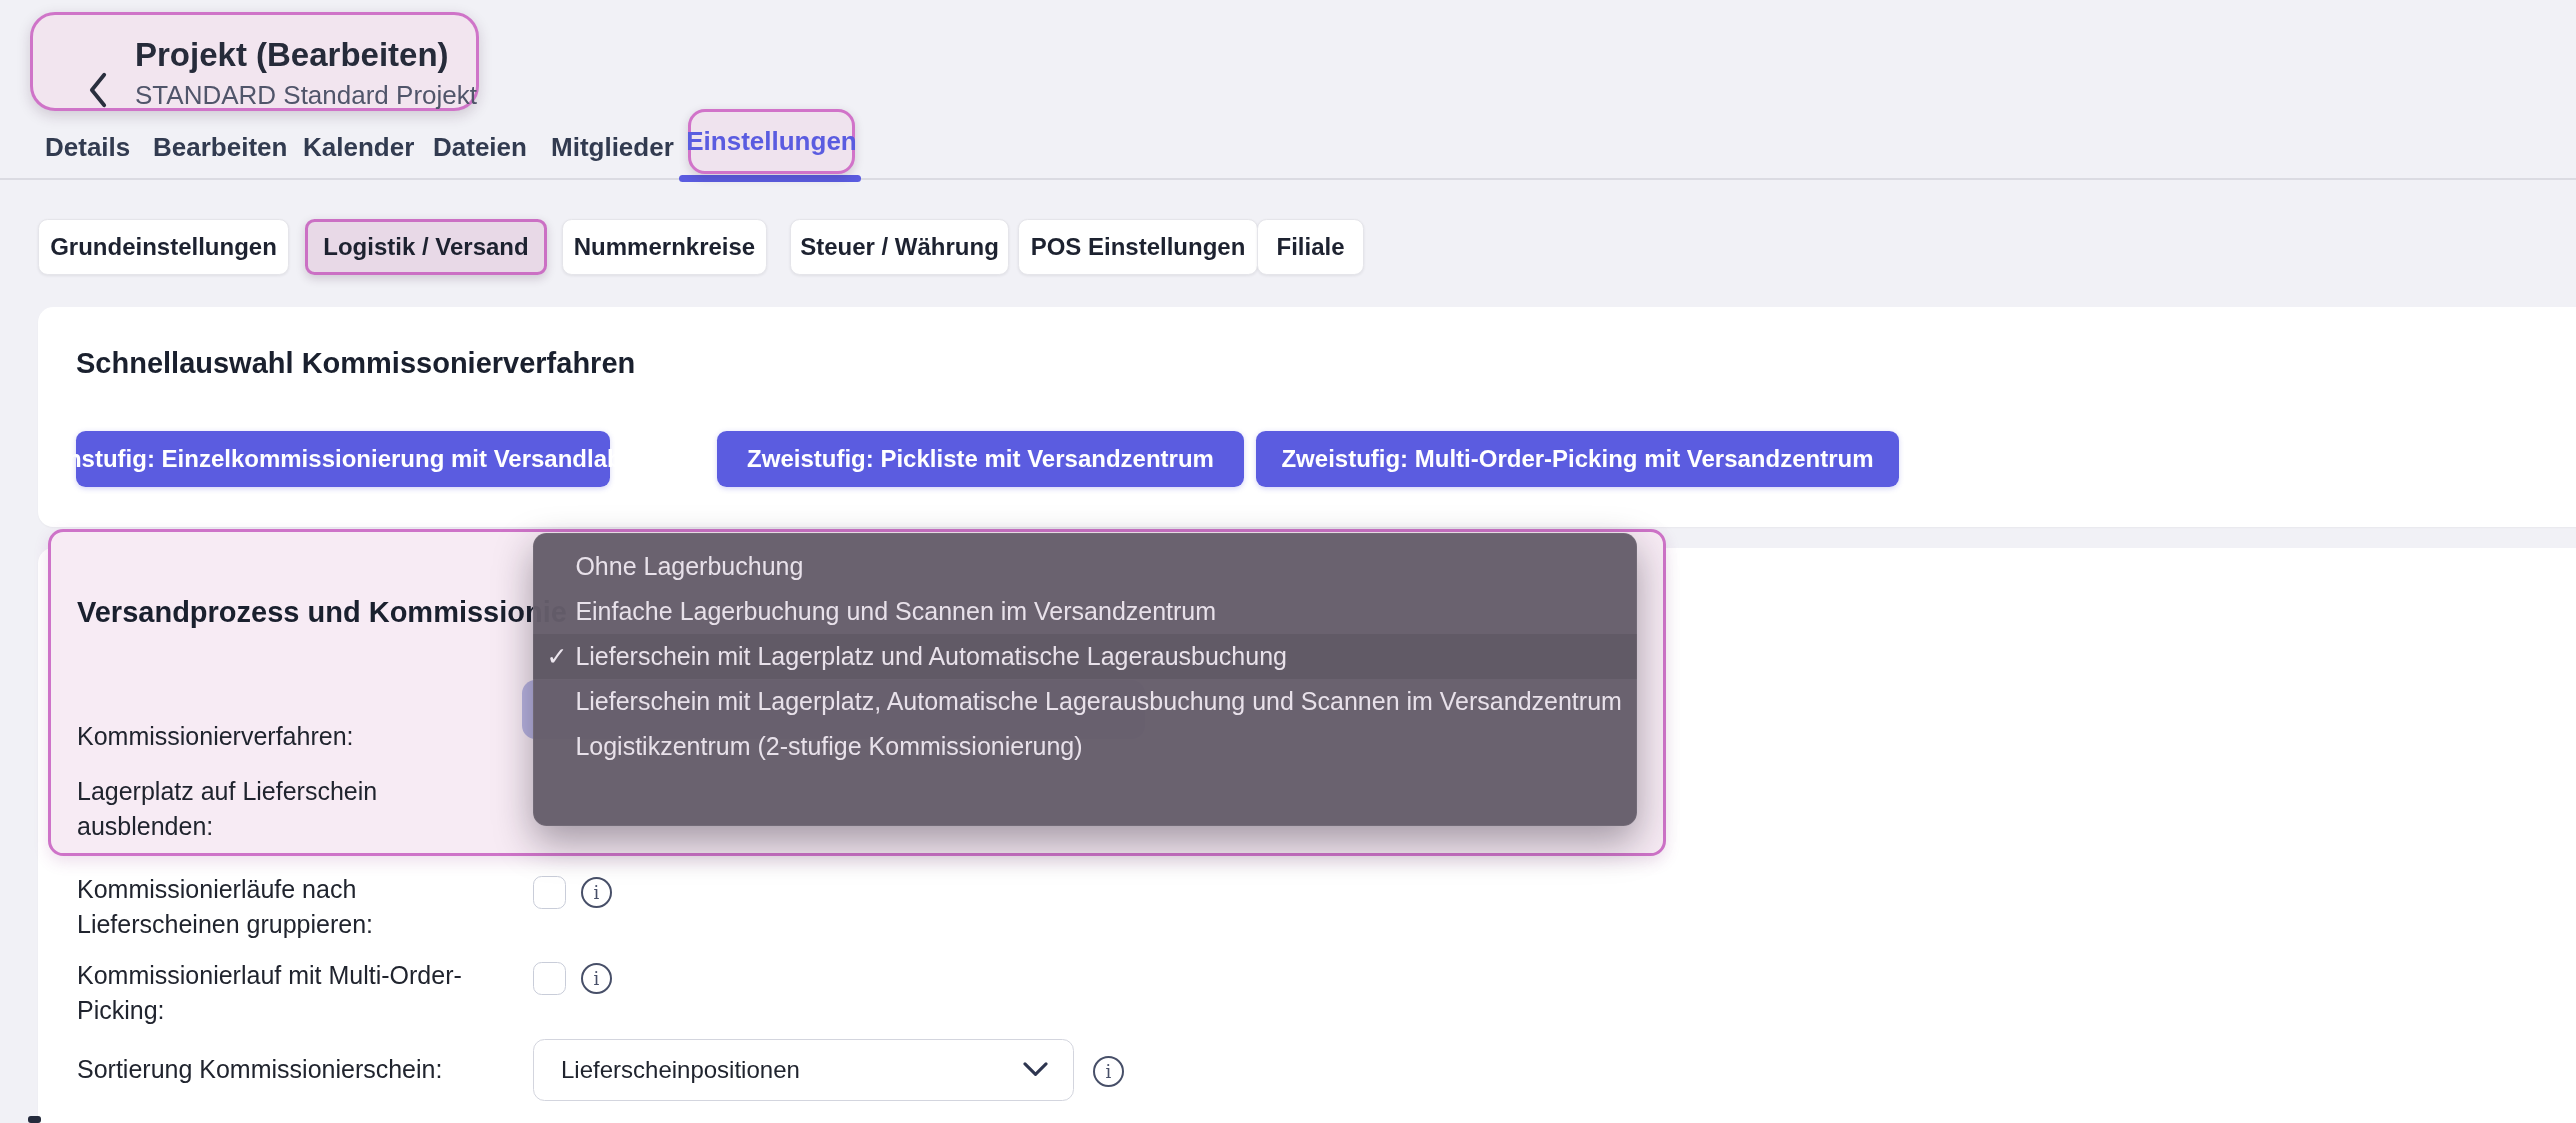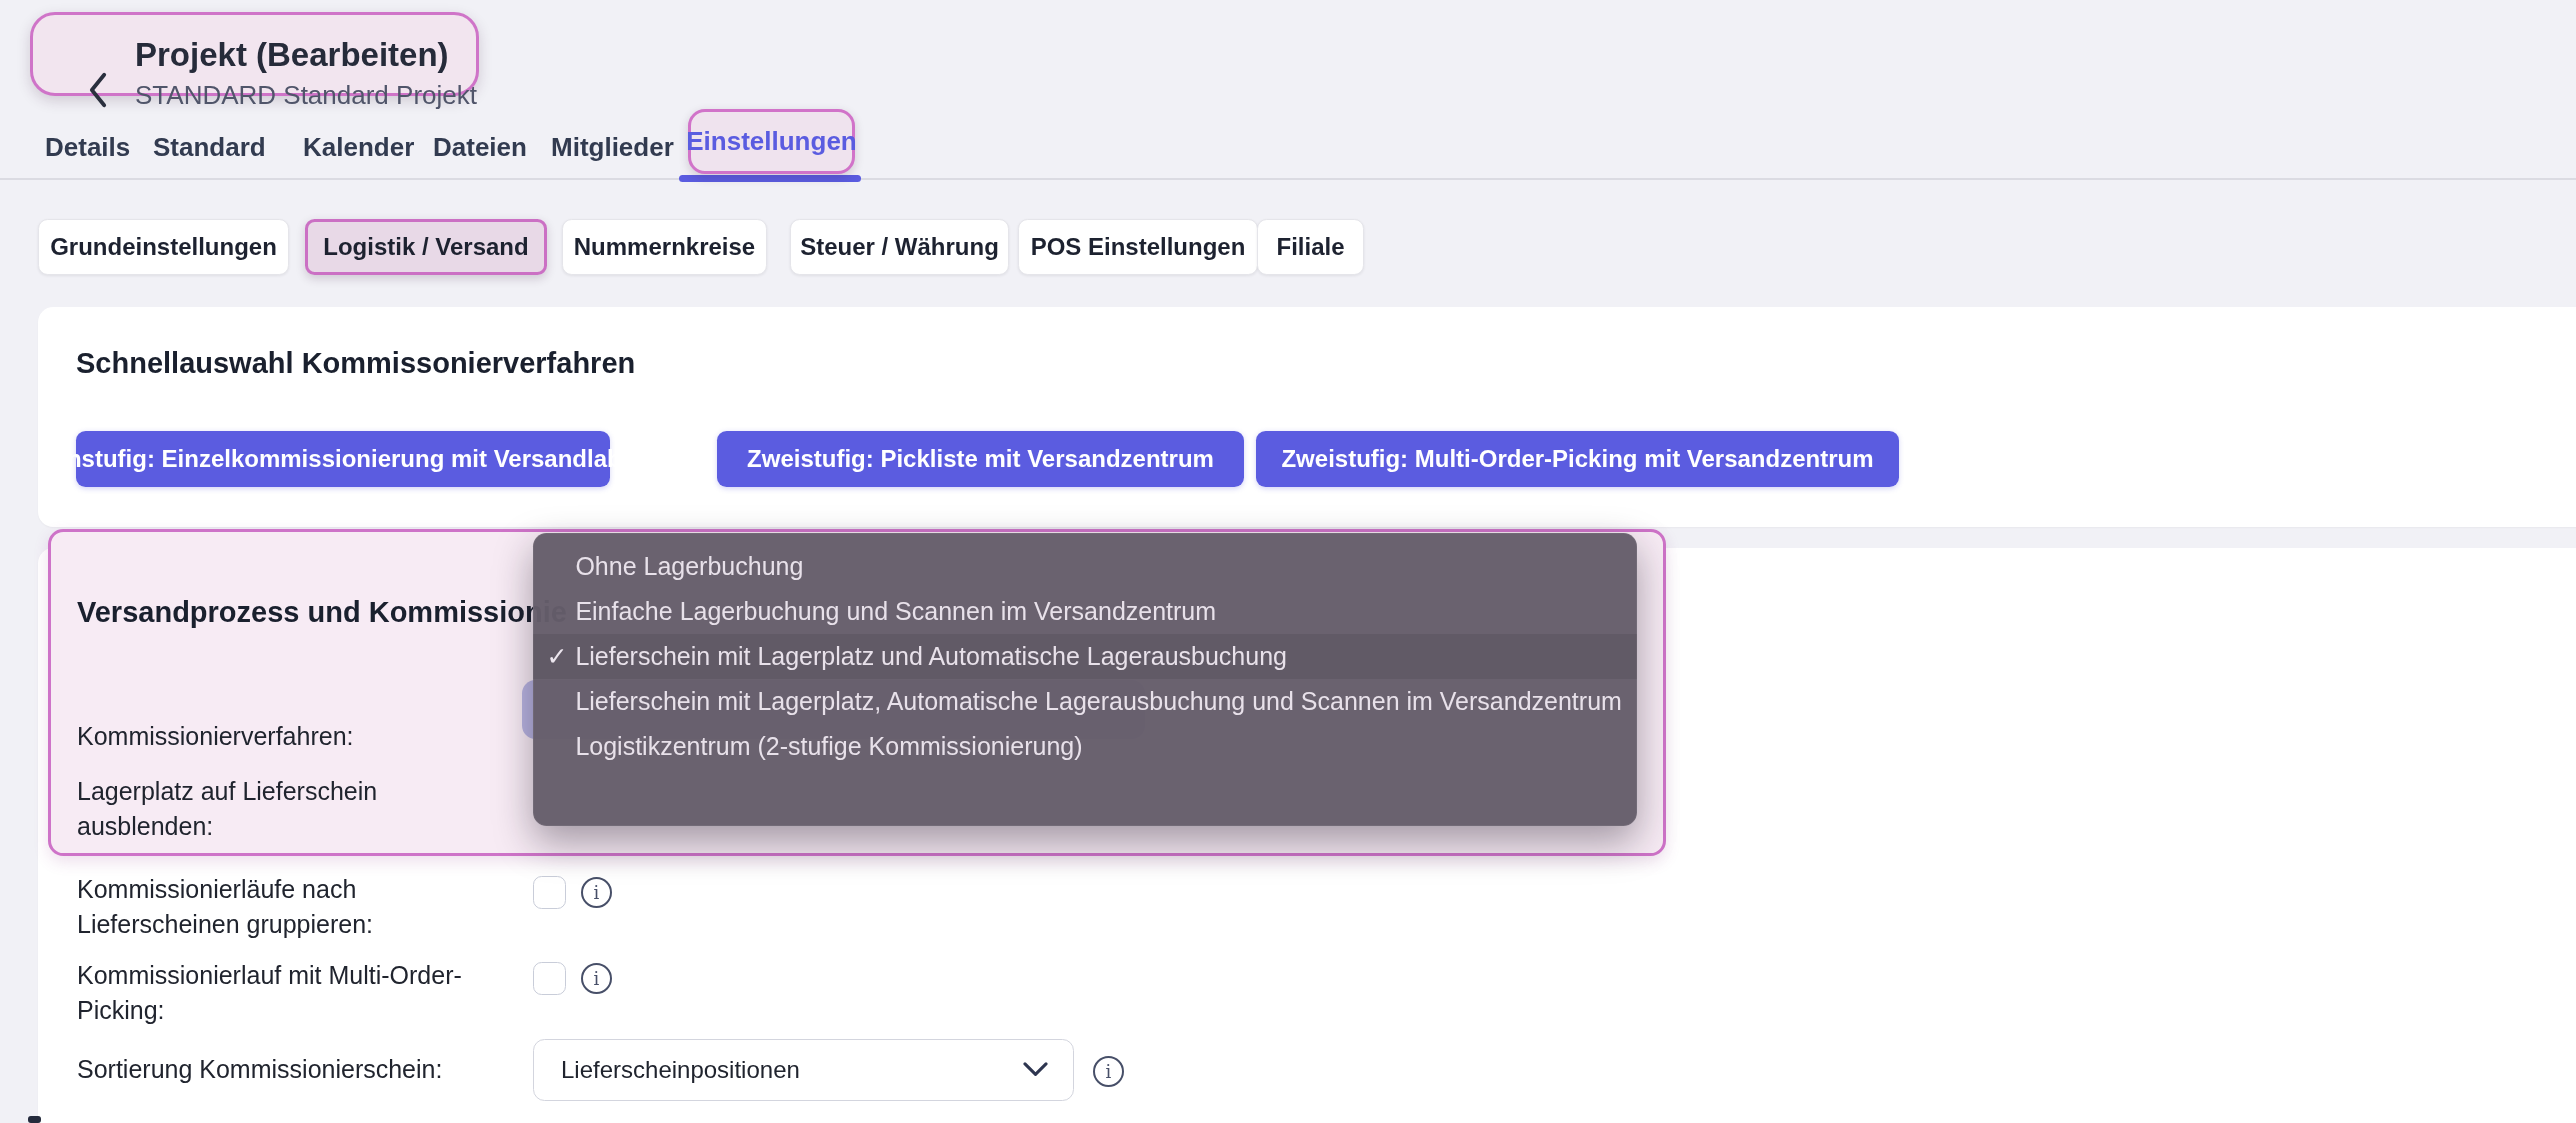--- a/index.html
+++ b/index.html
@@ -7,21 +7,21 @@
   body {
     position:relative; overflow:hidden;
     background:#f1f1f6;
     font-family:"Liberation Sans", sans-serif;
     color:#20242e;
   }
   .abs { position:absolute; }
 
   
   .back-box {
-    left:30px; top:11.5px; width:449px; height:84px;
+    left:30px; top:11.5px; width:449px; height:99px;
     background:#f2e5ef; border:3.8px solid #cf74c8; border-radius:25px;
     box-shadow:0 4.8px 13.4px rgba(60,30,60,.18);
     z-index:4;
   }
   .back-chevron { position:absolute; left:54px; top:56px; width:23px; height:38px; }
   .back-title { position:absolute; left:102px; top:21px; font-size:33px; font-weight:bold; color:#262b3a; white-space:nowrap; }
   .back-subtitle { position:absolute; left:102px; top:65px; font-size:26px; color:#50556a; white-space:nowrap; }
 
   
   .nav-tab { position:absolute; top:132px; font-size:26px; font-weight:bold; color:#323b50; white-space:nowrap; cursor:pointer; }
@@ -149,21 +149,21 @@
   <span class="back-chevron">
     <svg width="23" height="38" viewBox="0 0 24 40">
       <polyline points="18,4 5,20 18,36" fill="none" stroke="#2a2f3e" stroke-width="4" stroke-linecap="round" stroke-linejoin="round"></polyline>
     </svg>
   </span>
   <div class="back-title">Projekt (Bearbeiten)</div>
   <div class="back-subtitle">STANDARD Standard Projekt</div>
 </div>
 
 <div class="abs nav-tab nav-details">Details</div>
-<div class="abs nav-tab nav-dashboard">Standard</div>
+<div class="abs nav-tab nav-dashboard">Bearbeiten</div>
 <div class="abs nav-tab nav-kalender">Kalender</div>
 <div class="abs nav-tab nav-dateien">Dateien</div>
 <div class="abs nav-tab nav-mitglieder">Mitglieder</div>
 
 <div class="abs top-divider"></div>
 <div class="abs active-underline"></div>
 <div class="abs nav-ring">
   <span class="nav-active-label">Einstellungen</span>
 </div>
 

